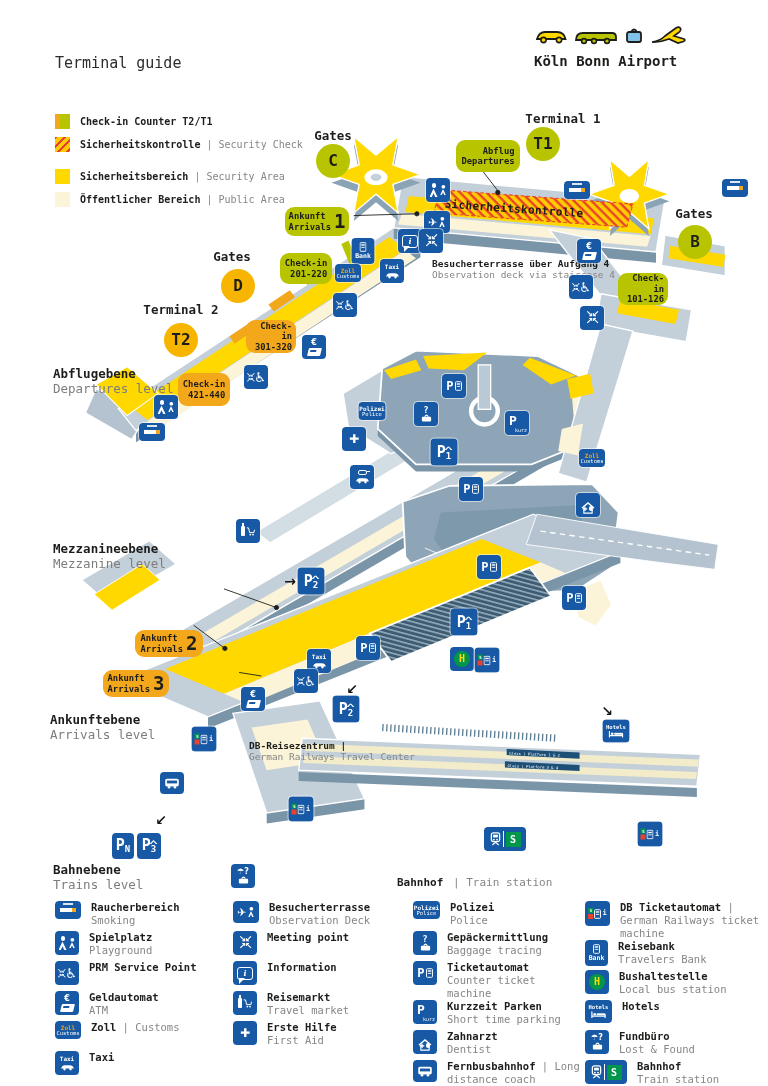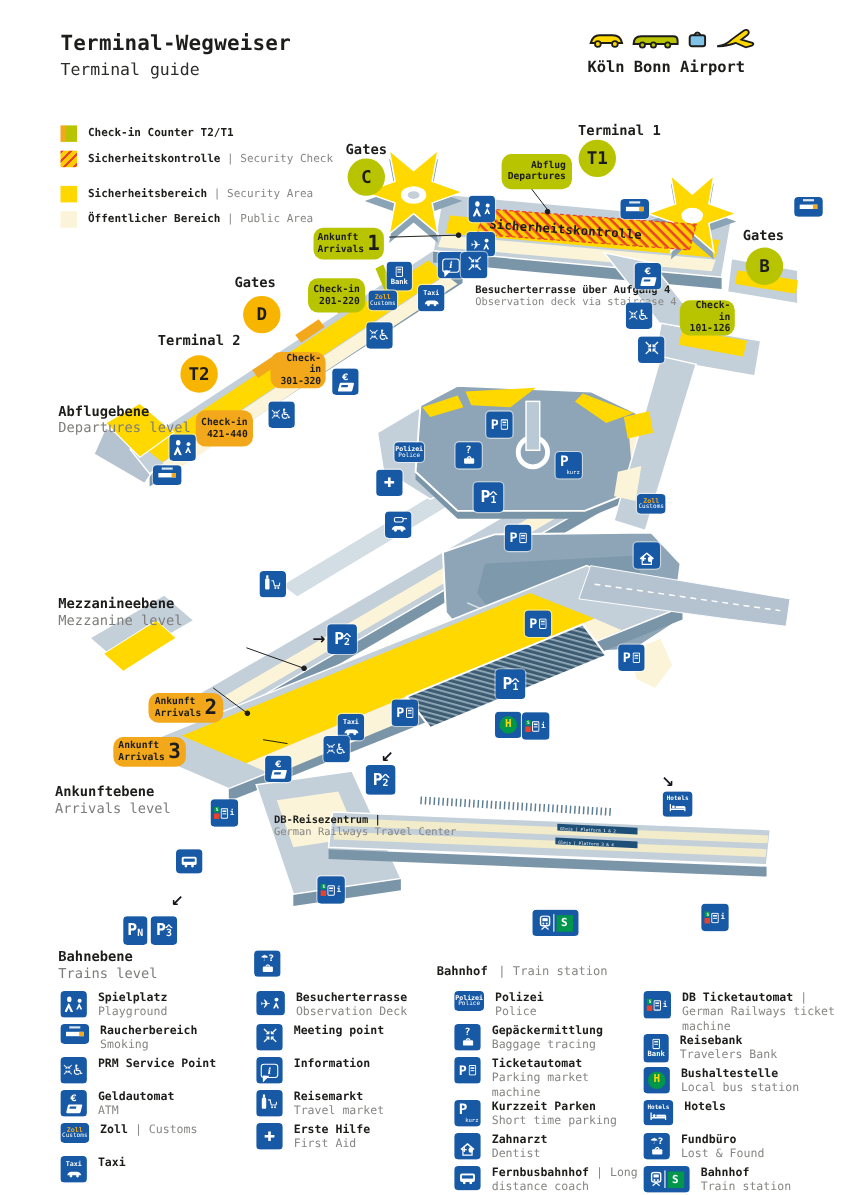--- a/index.html
+++ b/index.html
@@ -112,21 +112,20 @@
   .ltxt b{display:block;font-weight:bold}
   .ltxt span{display:block;color:#868684}
   .ltxt.inline b,.ltxt.inline span{display:inline}
   svg text{font-family:"DejaVu Sans Mono",monospace}
 </style>
 </head>
 <body>
 
 <div id="stage">
 
-  <div class="abs" id="title">Terminal-Wegweiser</div>
   <div class="abs" id="subtitle">Terminal guide</div>
   <div class="abs" id="logo">
     <div id="logoicons">
       <span><svg width="34" height="18" viewBox="0 0 34 18">
             <path d="M3 12 Q5 5 11 5 L23 5 Q30 5 31.5 12 Z" fill="#ffd800" stroke="#1d1d1b" stroke-width="1.8"></path>
             <circle cx="9.5" cy="13" r="2.6" fill="#ffd800" stroke="#1d1d1b" stroke-width="1.6"></circle>
             <circle cx="25" cy="13" r="2.6" fill="#ffd800" stroke="#1d1d1b" stroke-width="1.6"></circle>
           </svg></span>
       <span><svg width="44" height="16" viewBox="0 0 44 16">
             <path d="M2 11 Q2 4 9 4 L38 4 Q42 4 42 8 L42 11 Z" fill="#b8c400" stroke="#1d1d1b" stroke-width="1.8"></path>
@@ -825,38 +824,38 @@
               <rect x="2" y="5.4" width="4" height="1" fill="#fff"></rect>
             </svg>
             <b>i</b>
           </span>
         </span>
       </div>
     </div>
   <div id="legend">
       <div class="lcol" style="left: 55px; width: 168px;">
         <div class="lrow">
+          <span class="tile t-smoking" style="width: 26px; height: 18px;">
+            <i class="cig"></i>
+          </span>
+          <div class="ltxt">
+            <b>Raucherbereich</b>
+            <span>Smoking</span>
+          </div>
+        </div>
+        <div class="lrow">
           <span class="tile t-playground" style="width: 24px; height: 24px;">
             <span class="pgrow">
               <i class="pg"></i>
               <i class="pg sm"></i>
             </span>
           </span>
           <div class="ltxt">
             <b>Spielplatz</b>
             <span>Playground</span>
-          </div>
-        </div>
-        <div class="lrow">
-          <span class="tile t-smoking" style="width: 26px; height: 18px;">
-            <i class="cig"></i>
-          </span>
-          <div class="ltxt">
-            <b>Raucherbereich</b>
-            <span>Smoking</span>
           </div>
         </div>
         <div class="lrow">
           <span class="tile t-prm" style="width: 24px; height: 24px;">
             <span class="prmw">
               <span class="mt xs">↘↙<br>↗↖</span>
               <span class="wc">♿</span>
             </span>
           </span>
           <div class="ltxt">
@@ -984,21 +983,21 @@
               <b>P</b>
               <svg viewBox="0 0 8 11" width="7" height="10">
                 <rect x="0.6" y="0.6" width="6.8" height="9.8" rx="1" fill="none" stroke="#fff" stroke-width="1.1"></rect>
                 <rect x="2" y="2.4" width="4" height="1.6" fill="#fff"></rect>
                 <rect x="2" y="5.4" width="4" height="1" fill="#fff"></rect>
               </svg>
             </span>
           </span>
           <div class="ltxt">
             <b>Ticketautomat</b>
-            <span>Parking market machine</span>
+            <span>Counter ticket machine</span>
           </div>
         </div>
         <div class="lrow">
           <span class="tile t-pkurz" style="width: 24px; height: 24px;">
             <span class="pk">
               <b>P</b>
               <u>kurz</u>
             </span>
           </span>
           <div class="ltxt">

